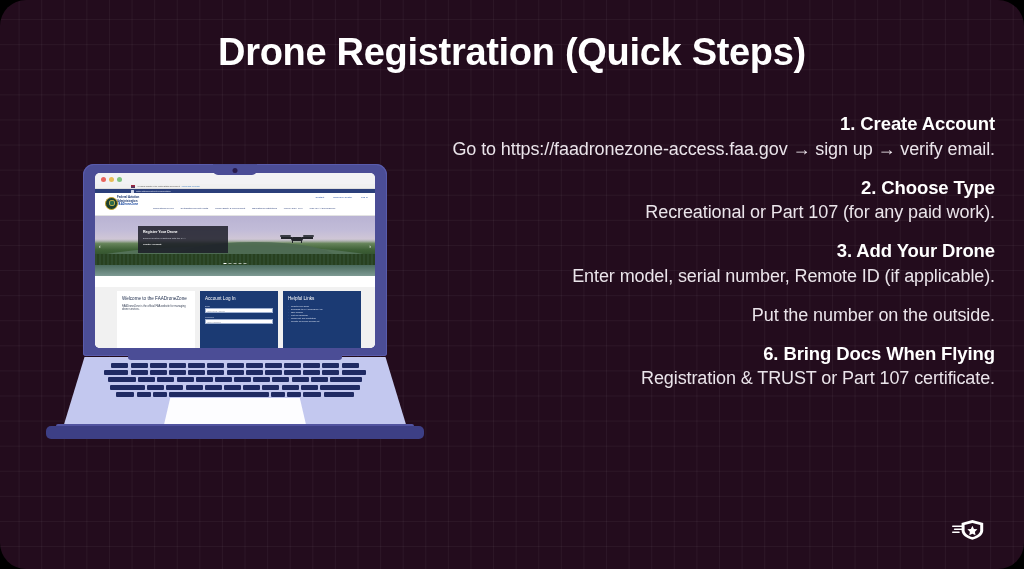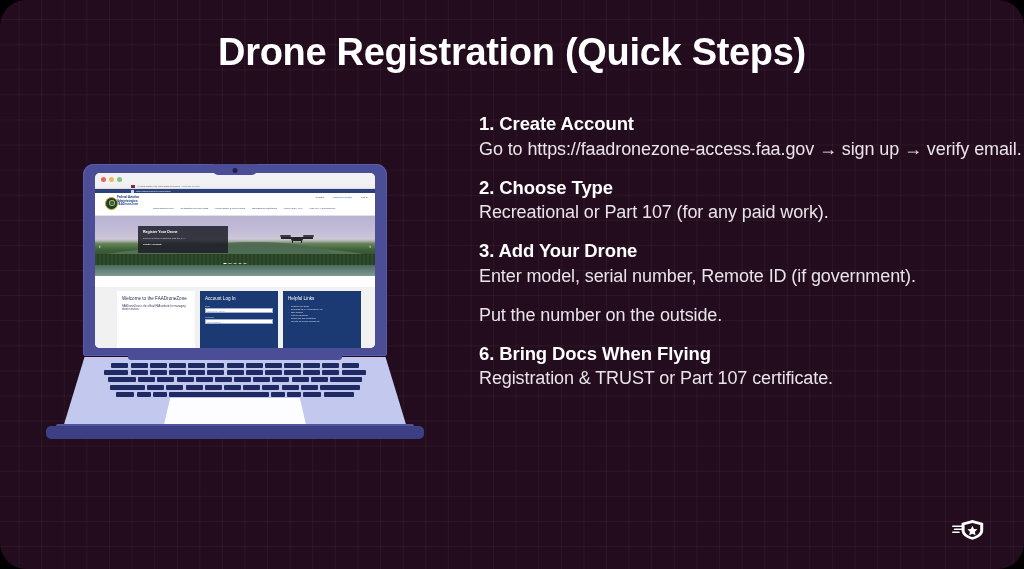--- a/index.html
+++ b/index.html
@@ -23,21 +23,21 @@
 
   
   #title{
     position:absolute; top:31px; left:0; width:1024px; text-align:center;
     font-size:38px; font-weight:bold; color:#ffffff; letter-spacing:-.3px;
     white-space:nowrap;
   }
 
   
   #steps{
-    position:absolute; left:479px; top:112px; width:545px;
+    position:absolute; left:450px; top:112px; width:545px;text-align:right;
   }
   .step{ margin-bottom:14px; }
   .step:last-child{ margin-bottom:0; }
   .step-title{
     font-size:18.5px; font-weight:bold; color:#ffffff;
     line-height:1.34; letter-spacing:-.1px;
   }
   .step-body{
     font-size:18px; font-weight:400; color:#eae4ea;
     line-height:1.38; letter-spacing:-.1px;
@@ -432,21 +432,21 @@
     <div class="step">
       <div class="step-title">1. Create Account</div>
       <div class="step-body">Go to https://faadronezone-access.faa.gov → sign up → verify email.</div>
     </div>
     <div class="step">
       <div class="step-title">2. Choose Type</div>
       <div class="step-body">Recreational or Part 107 (for any paid work).</div>
     </div>
     <div class="step">
       <div class="step-title">3. Add Your Drone</div>
-      <div class="step-body">Enter model, serial number, Remote ID (if government).</div>
+      <div class="step-body">Enter model, serial number, Remote ID (if applicable).</div>
     </div>
     <div class="step">
       <div class="step-body">Put the number on the outside.</div>
     </div>
     <div class="step">
       <div class="step-title">6. Bring Docs When Flying</div>
       <div class="step-body">Registration &amp; TRUST or Part 107 certificate.</div>
     </div>
   </div>
 

